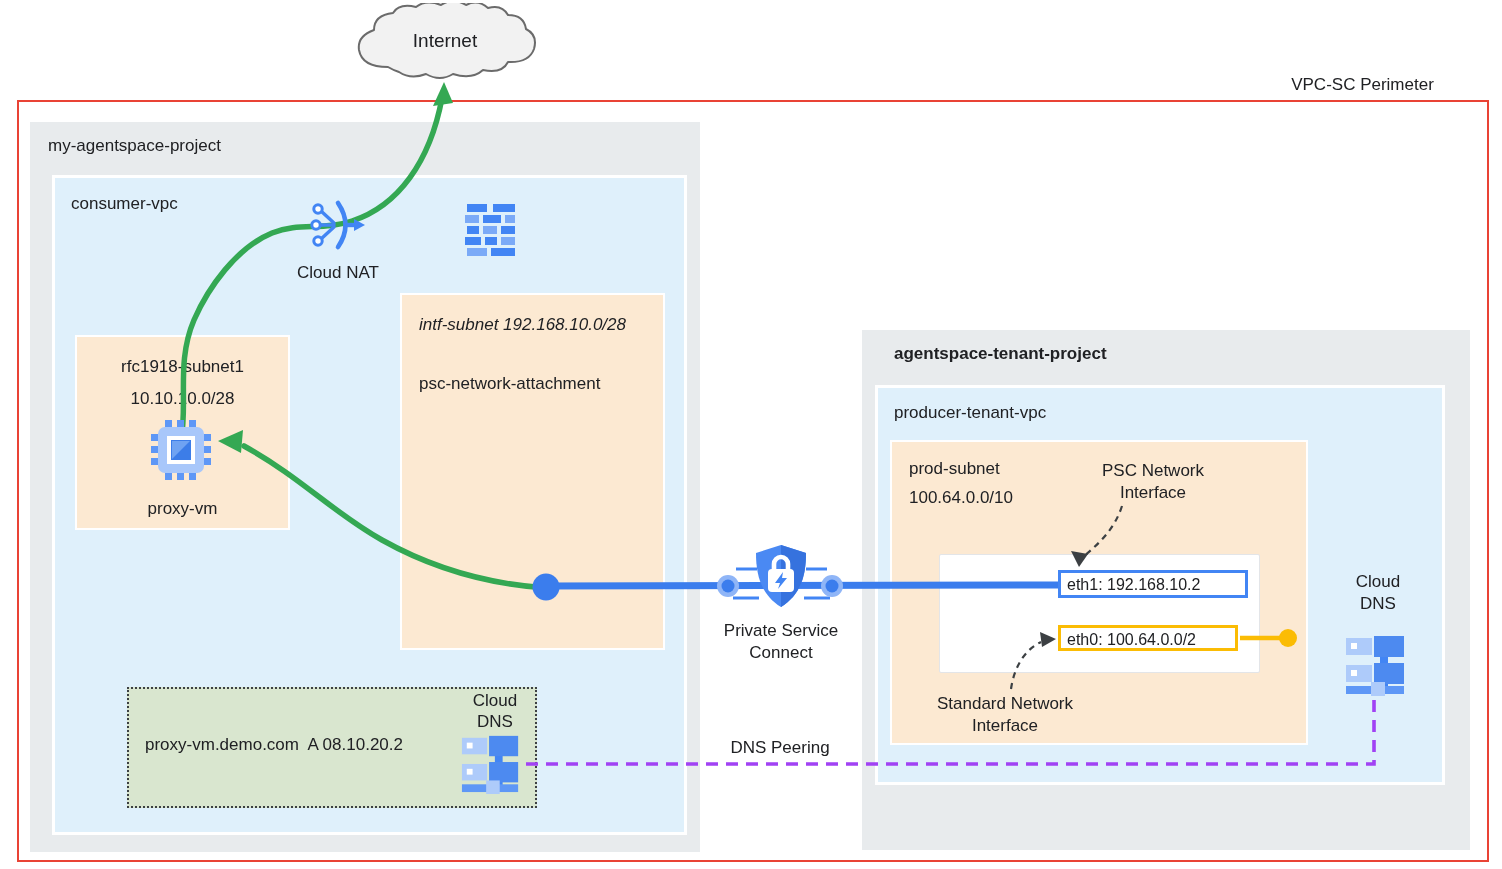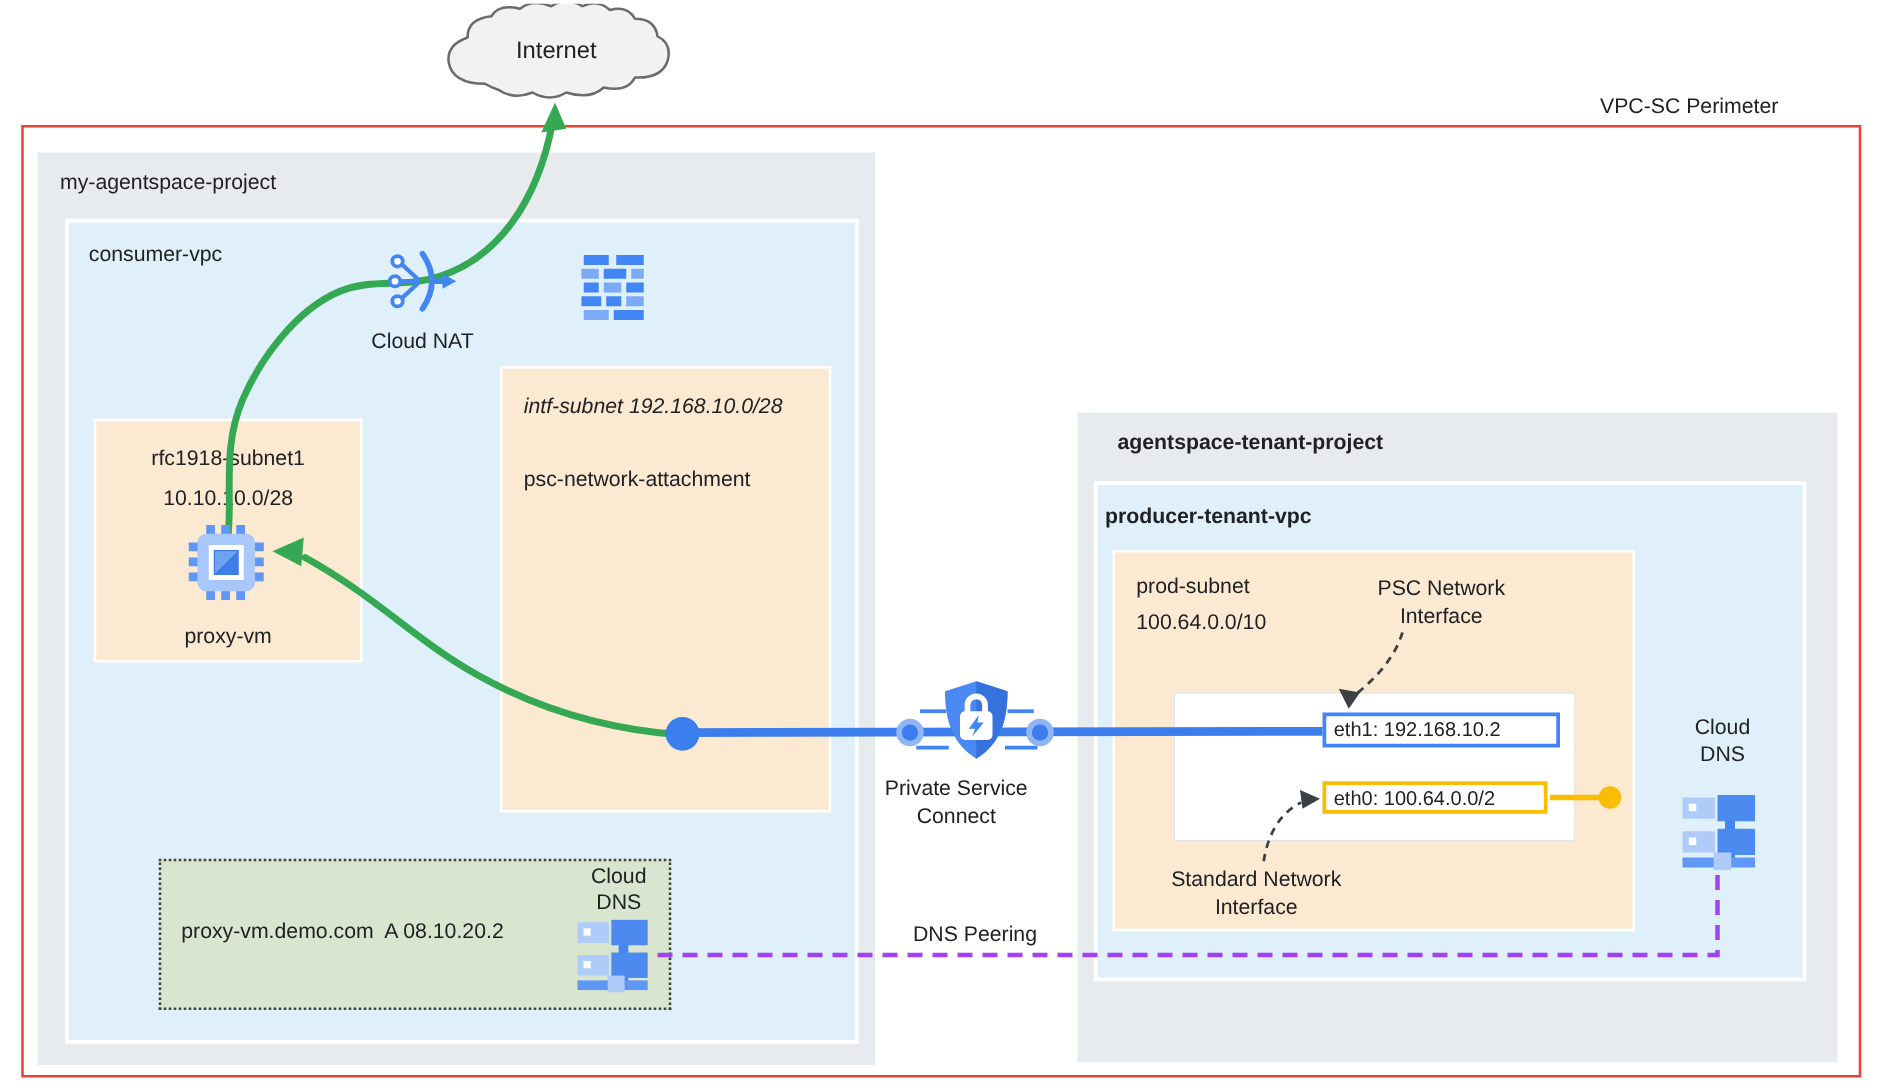--- a/index.html
+++ b/index.html
@@ -24,21 +24,21 @@
   .eth1{border:3px solid #4285F4;}
   .eth0{border:3px solid #FBBC04;}
   .z2{z-index:2;}
 </style>
 </head>
 <body>
 
 <div class="stage">
 
   <div class="abs perimeter"></div>
-  <div class="abs lbl" style="left:1280px;top:74px;width:165px;text-align:left;">VPC-SC Perimeter</div>
+  <div class="abs lbl" style="left:1280px;top:74px;width:165px;text-align:center;">VPC-SC Perimeter</div>
 
   <svg class="abs icon" style="left:348px;top:3px;" width="198" height="82" viewBox="0 0 198 82">
     <path d="M 40 64 Q 14 64 11 47 Q 9 33 26 27 Q 26 12 45 10 Q 51 0 68 4 Q 78 -4 93 2 Q 105 -6 118 2 Q 130 -4 140 5 Q 154 1 160 12 Q 176 12 178 26 Q 190 32 186 46 Q 181 60 160 59 Q 154 71 135 67 Q 124 77 105 71 Q 92 79 78 71 Q 63 77 51 69 Q 45 67 40 64 Z" fill="#F2F2F2" stroke="#6b6b6b" stroke-width="2" stroke-linejoin="round"></path>
   </svg>
   <div class="abs lbl" style="left:390px;top:29px;width:110px;text-align:center;font-size:19px;z-index:5;">Internet</div>
 
   <div class="abs box graybox" style="left:30px;top:122px;width:670px;height:730px;">
     <div class="boxlbl" style="left:18px;top:14px;">my-agentspace-project</div>
   </div>
 
@@ -136,33 +136,33 @@
     <rect x="27" y="50" width="14" height="14" fill="#AECBFA"></rect>
   </svg>
 
   <svg class="abs icon" style="left:752px;top:543px;" width="58" height="66" viewBox="0 0 58 66">
     <path d="M 29 2 L 54 10 C 54 34 48 52 29 64 C 10 52 4 34 4 10 Z" fill="#4A89F3"></path>
     <path d="M 29 2 L 54 10 C 54 34 48 52 29 64 Z" fill="#3672DE"></path>
     <path d="M 22 27 v-6 a 7 7 0 0 1 14 0 v 6" fill="none" stroke="#ffffff" stroke-width="4.6"></path>
     <rect x="16" y="26" width="26" height="23" rx="4" fill="#ffffff"></rect>
     <polygon points="31,29 23,40 28,40 26,46 35,35 30,35" fill="#4285F4"></polygon>
   </svg>
-  <div class="abs lbl center" style="left:698px;top:620px;width:134px;">
+  <div class="abs lbl center" style="left:714px;top:620px;width:134px;">
     <span style="display:block">Private Service</span>
     <span style="display:block">Connect</span>
   </div>
 
   <div class="abs lbl center z2" style="left:715px;top:737px;width:130px;">DNS Peering</div>
 
   <div class="abs box graybox" style="left:862px;top:330px;width:608px;height:520px;">
     <div class="boxlbl" style="left:32px;top:14px;font-weight:bold;">agentspace-tenant-project</div>
   </div>
 
   <div class="abs box bluebox" style="left:875px;top:385px;width:570px;height:400px;">
-    <div class="boxlbl" style="left:6px;top:15px;font-weight:bold;">producer-tenant-vpc</div>
+    <div class="boxlbl" style="left:16px;top:15px;">producer-tenant-vpc</div>
   </div>
 
 
   <div class="abs box peachbox" style="left:890px;top:440px;width:418px;height:305px;">
     <div class="boxlbl" style="left:17px;top:17px;">prod-subnet</div>
     <div class="boxlbl" style="left:17px;top:46px;">100.64.0.0/10</div>
   </div>
 
   <div class="abs lbl center z2" style="left:1088px;top:460px;width:130px;">
     <span style="display:block">PSC Network</span>

